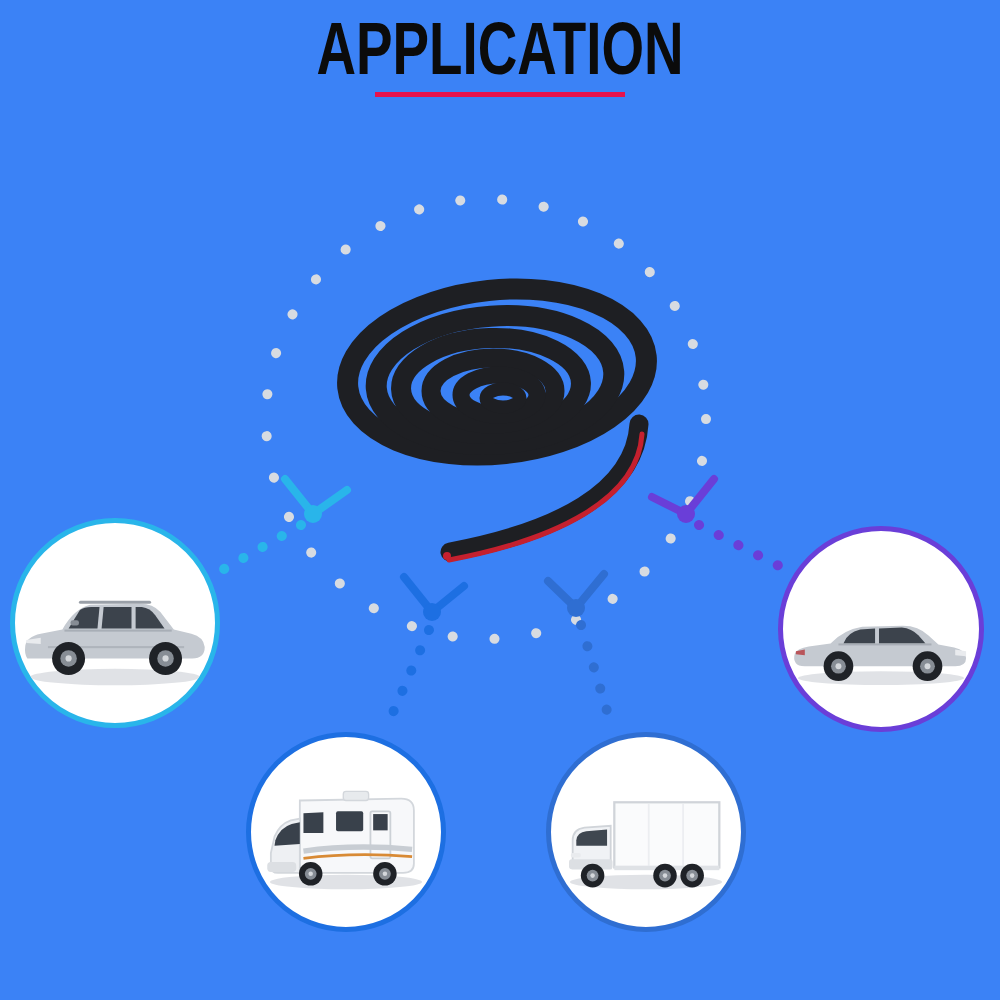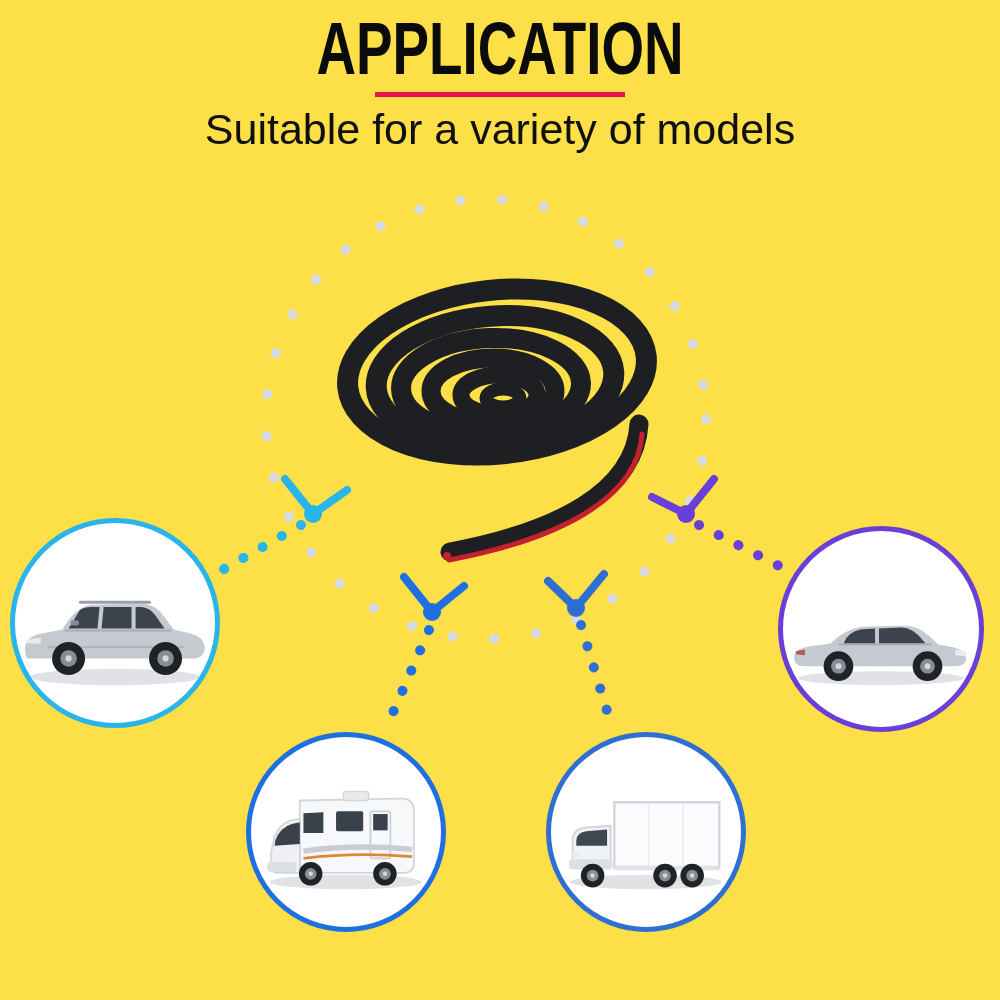--- a/index.html
+++ b/index.html
@@ -1,16 +1,16 @@
 <!DOCTYPE html>
 <html><head>
 <meta charset="utf-8">
 <style>
   html,body{margin:0;padding:0;background:#ffffff;}
-  .stage{position:relative;width:1000px;height:1000px;background:#fde047;overflow:hidden;
+  .stage{position:relative;width:1000px;height:1000px;background:#3b82f6;overflow:hidden;
          font-family:"Liberation Sans",sans-serif;}
   .header{position:absolute;top:12px;left:0;width:100%;text-align:center;}
   .title{font-size:74px;font-weight:900;line-height:1.0;letter-spacing:0px;color:#0b0b0b;
          transform:scaleX(0.74);transform-origin:center;margin:0;}
   .underline{width:250px;height:5px;margin:6px auto 0;background:#e6134d;}
   .subtitle{font-size:43px;font-weight:400;color:#101010;margin-top:8px;letter-spacing:0px;}
   .overlay{position:absolute;left:0;top:0;width:1000px;height:1000px;}
   .vignette{position:absolute;border-radius:50%;background:#ffffff;border:5px solid #888;
             display:flex;align-items:center;justify-content:center;overflow:hidden;}
   .v-suv{left:10px;top:518px;width:200px;height:200px;}
@@ -22,21 +22,20 @@
   .veh-mid{margin-top:16px;}
 </style>
 </head>
 <body>
 
 <div class="stage">
 
   <div class="header">
     <div class="title" style="color: rgb(11, 11, 11);">APPLICATION</div>
     <div class="underline" style="background-color: rgb(230, 19, 77);"></div>
-    <div class="subtitle">Suitable for a variety of models</div>
   </div>
 
   <svg class="overlay" viewBox="0 0 1000 1000">
 
     <circle cx="486" cy="419" r="220" fill="none" stroke-width="10" stroke-linecap="round" stroke-dasharray="0.1 42" style="stroke: rgb(215, 219, 225);"></circle>
 
     <g fill="none" stroke-linecap="round" style="stroke: rgb(41, 181, 234);">
       <line x1="313" y1="514" x2="285" y2="479" stroke-width="8"></line>
       <line x1="313" y1="514" x2="347" y2="490" stroke-width="8"></line>
       <line x1="301" y1="525" x2="224" y2="569" stroke-width="10" stroke-dasharray="0.1 22"></line>

